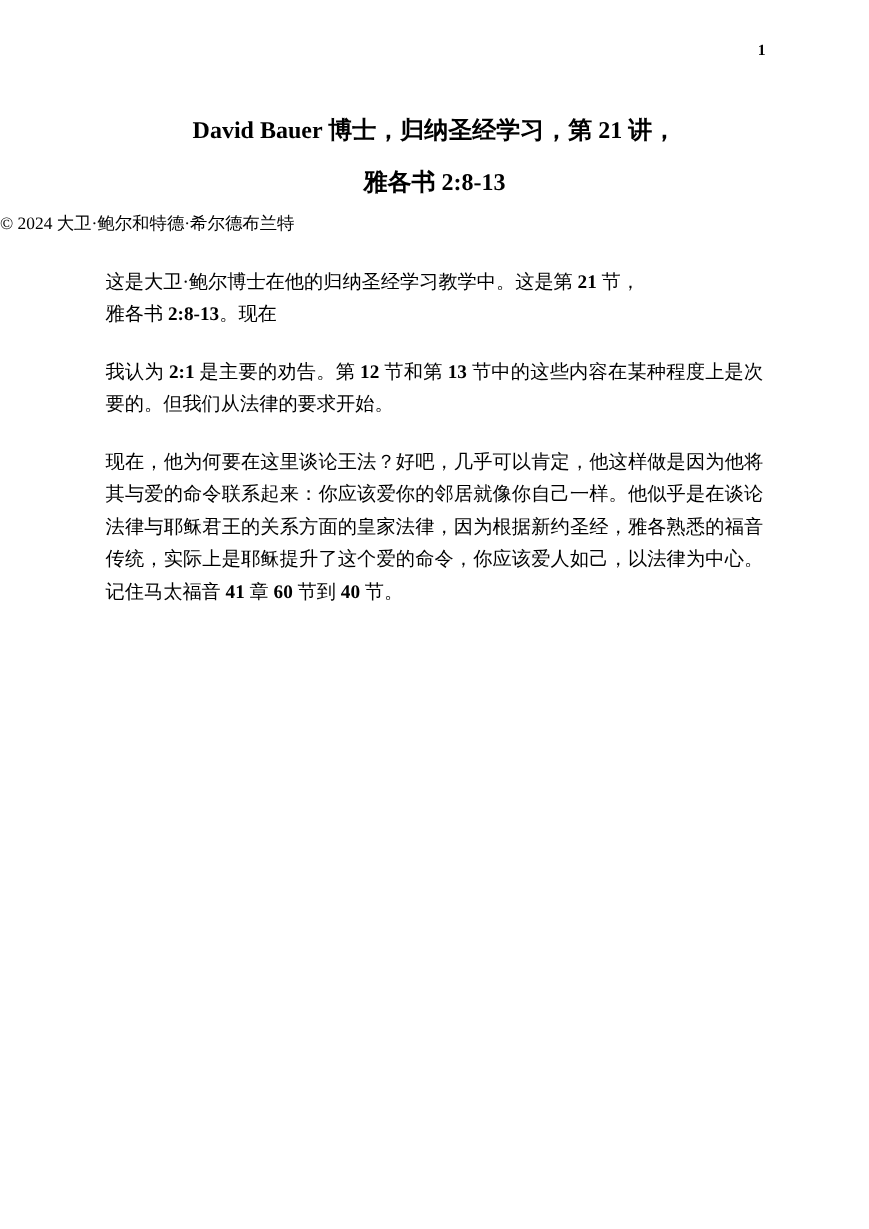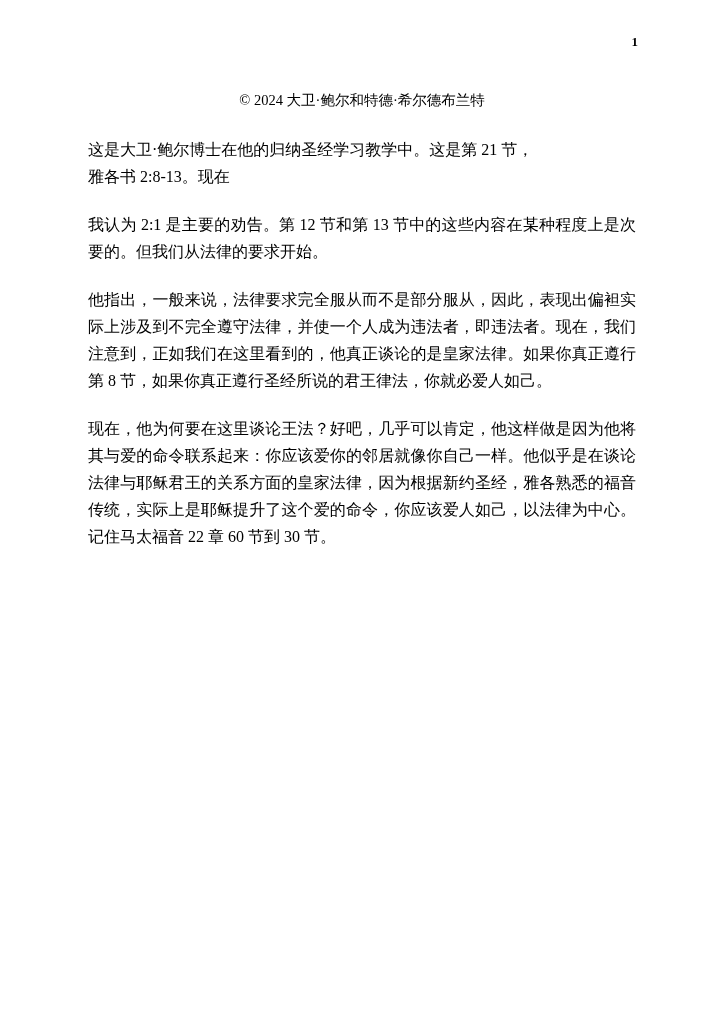--- a/index.html
+++ b/index.html
@@ -34,51 +34,51 @@
     padding: 88px 60px 0;
     text-align: center;
     font-size: 20px;
     font-weight: bold;
     line-height: 2.15;
   }
   .doc-title .title-line {
     display: block;
   }
   .copyright {
-    text-align: center;
     font-size: 14.5px;
     margin-top: 3px;
   }
   .content {
     margin: 26px 88px 0 88px;
   }
   .para {
     font-size: 16px;
     line-height: 27px;
     text-align: justify;
     margin: 0 0 21px 0;
     white-space: pre-line;
   }
   .para b {
-    font-weight: normal;
+    font-weight: bold;
   }
 </style>
 </head>
 <body>
 
 <div class="page">
 
   <div class="page-number">1</div>
 
   <h1 class="doc-title">
+    <span class="title-line">David Bauer 博士，归纳圣经学习，第 21 讲，</span>
+    <span class="title-line">雅各书 2:8-13</span>
   </h1>
 
   <div class="copyright">© 2024 大卫·鲍尔和特德·希尔德布兰特</div>
 
   <div class="content">
     <p class="para">这是大卫·鲍尔博士在他的归纳圣经学习教学中。这是第 <b>21</b> 节，
 雅各书 <b>2:8-13</b>。现在</p>
     <p class="para">我认为 <b>2:1</b> 是主要的劝告。第 <b>12</b> 节和第 <b>13</b> 节中的这些内容在某种程度上是次要的。但我们从法律的要求开始。</p>
-    <p class="para">他指出，一般来说，法律要求完全服从而不是部分服从，因此，表现出偏袒实际上涉及到不完全遵守法律，并使一个人成为违法者，即违法者。现在，我们注意到，正如我们在这里看到的，他真正谈论的是皇家法律。如果你真正遵行第 <b>8</b> 节，如果你真正遵行圣经所说的君王律法，你就必爱人如己。</p>
-    <p class="para">现在，他为何要在这里谈论王法？好吧，几乎可以肯定，他这样做是因为他将其与爱的命令联系起来：你应该爱你的邻居就像你自己一样。他似乎是在谈论法律与耶稣君王的关系方面的皇家法律，因为根据新约圣经，雅各熟悉的福音传统，实际上是耶稣提升了这个爱的命令，你应该爱人如己，以法律为中心。记住马太福音 <b>22</b> 章 <b>60</b> 节到 <b>30</b> 节。</p>
+    <p class="para">现在，他为何要在这里谈论王法？好吧，几乎可以肯定，他这样做是因为他将其与爱的命令联系起来：你应该爱你的邻居就像你自己一样。他似乎是在谈论法律与耶稣君王的关系方面的皇家法律，因为根据新约圣经，雅各熟悉的福音传统，实际上是耶稣提升了这个爱的命令，你应该爱人如己，以法律为中心。记住马太福音 <b>41</b> 章 <b>60</b> 节到 <b>40</b> 节。</p>
   </div>
 
 </div>
 
 </body></html>

